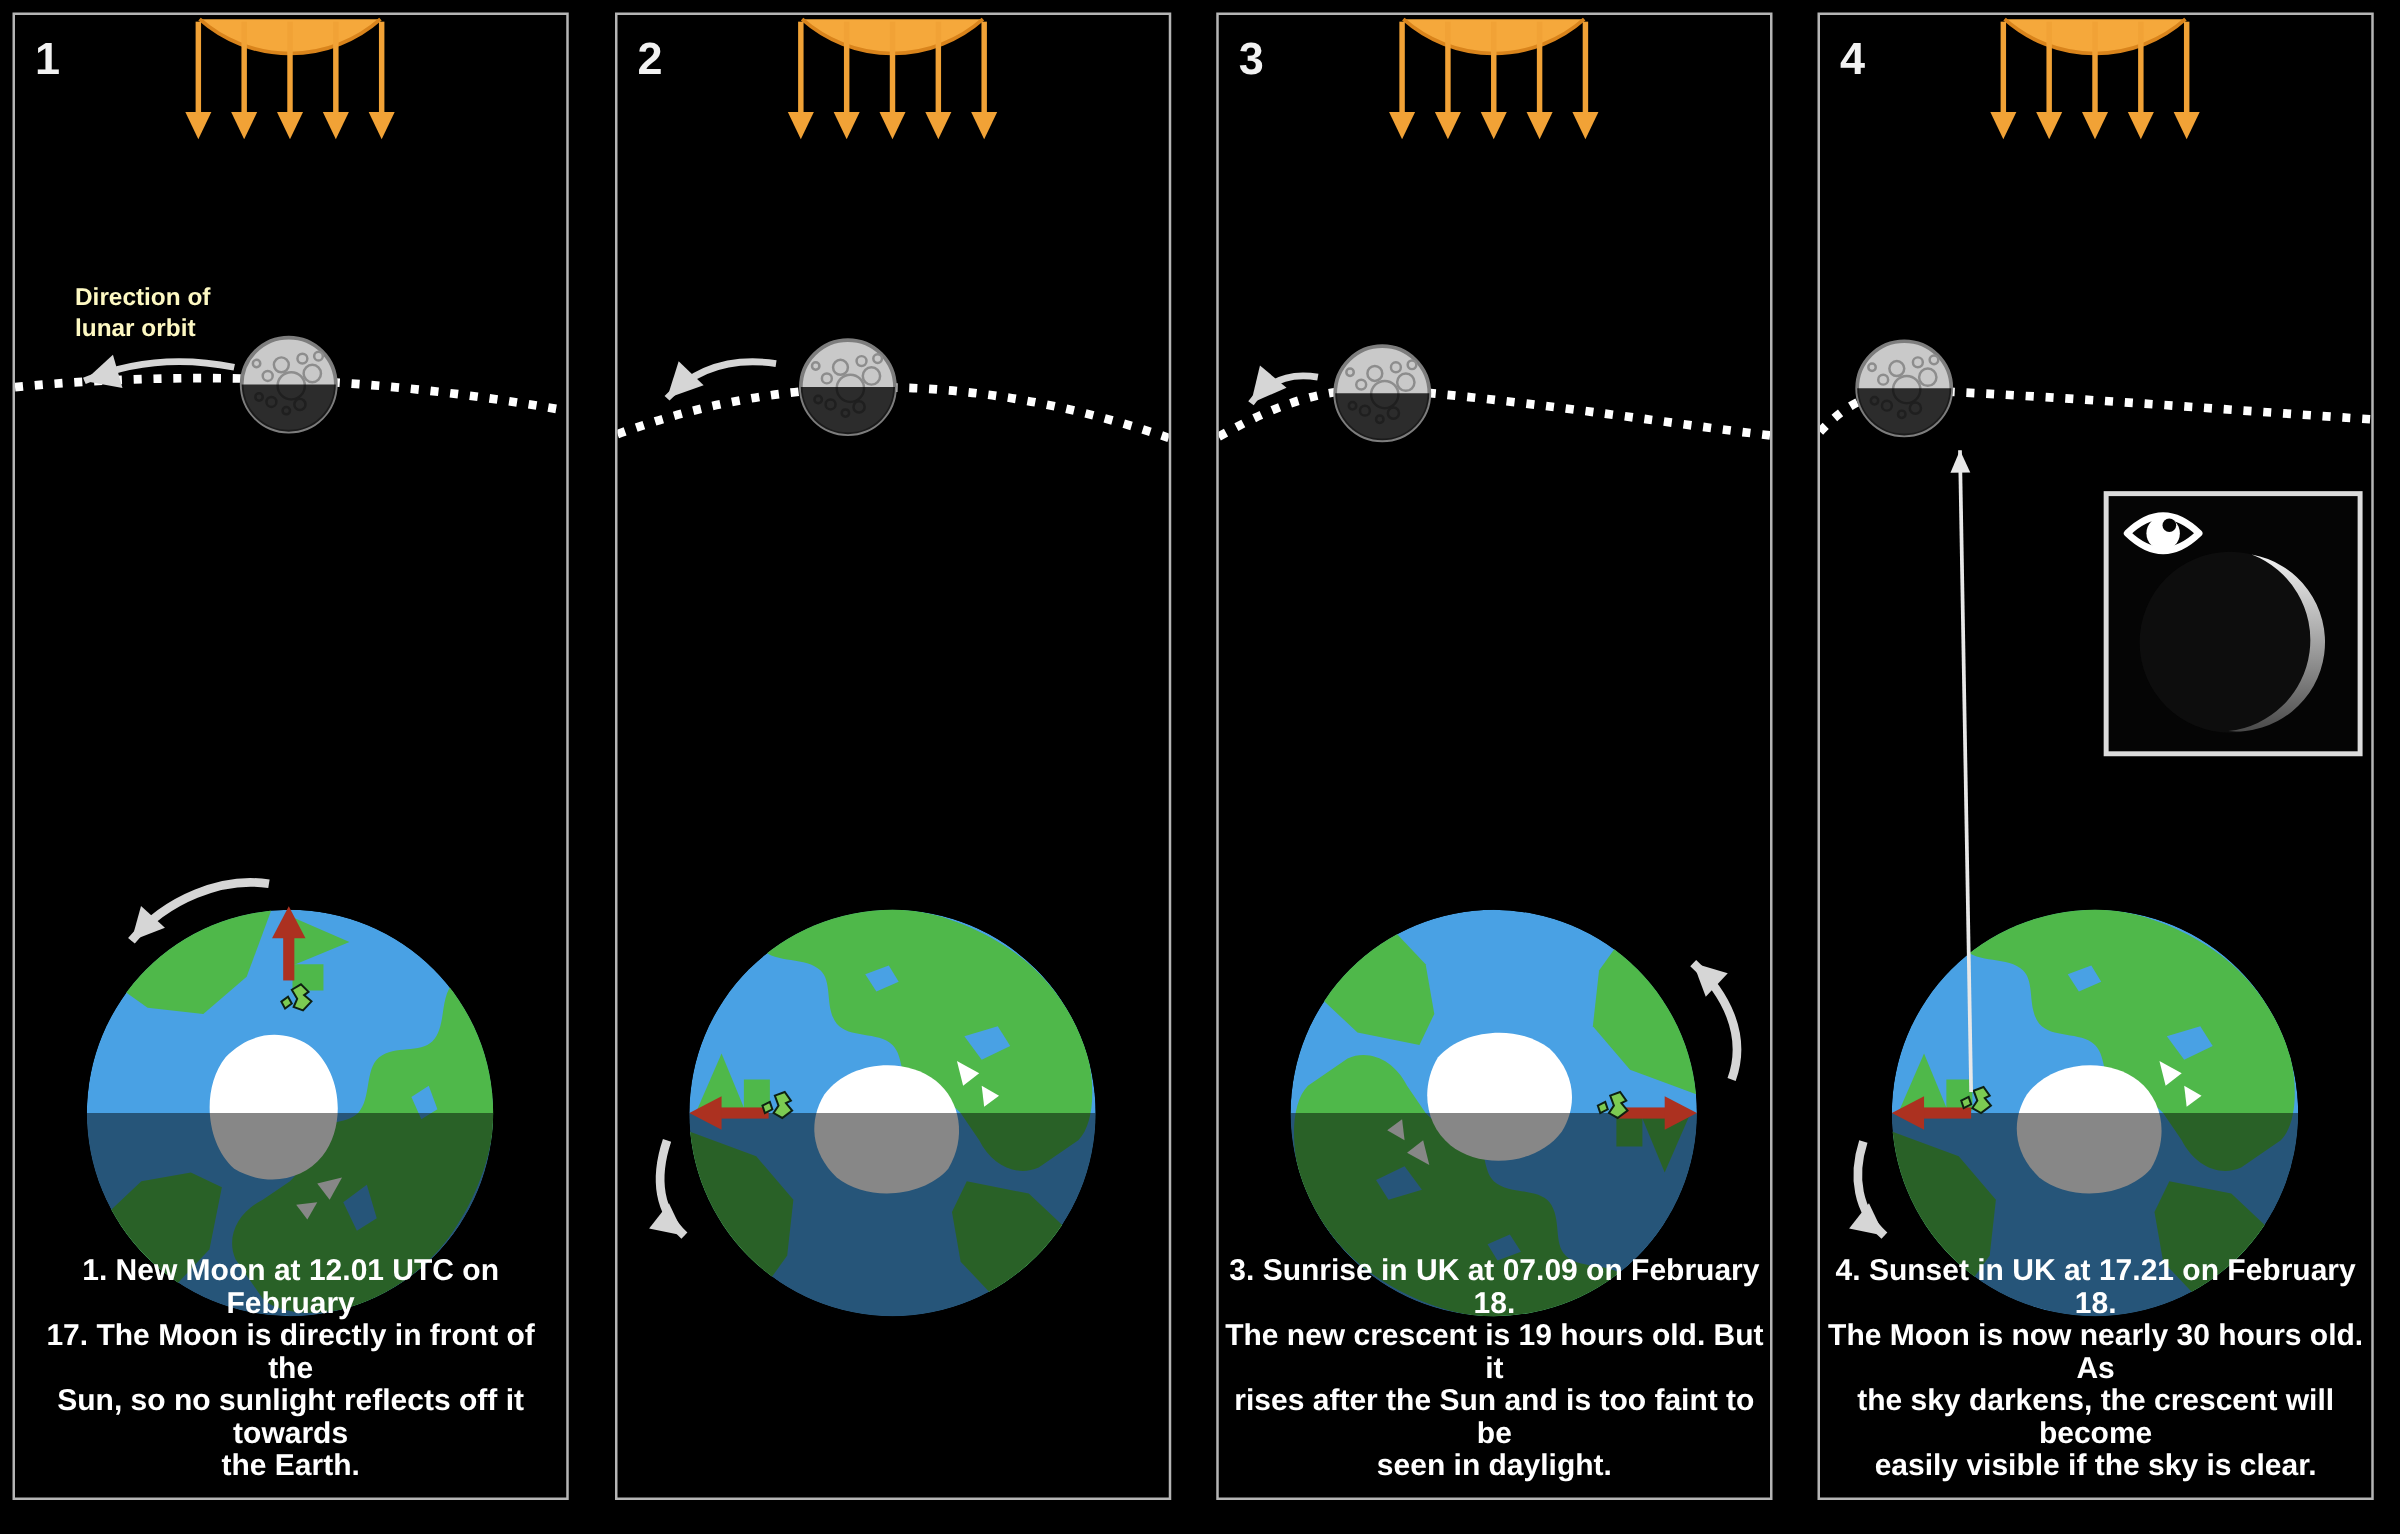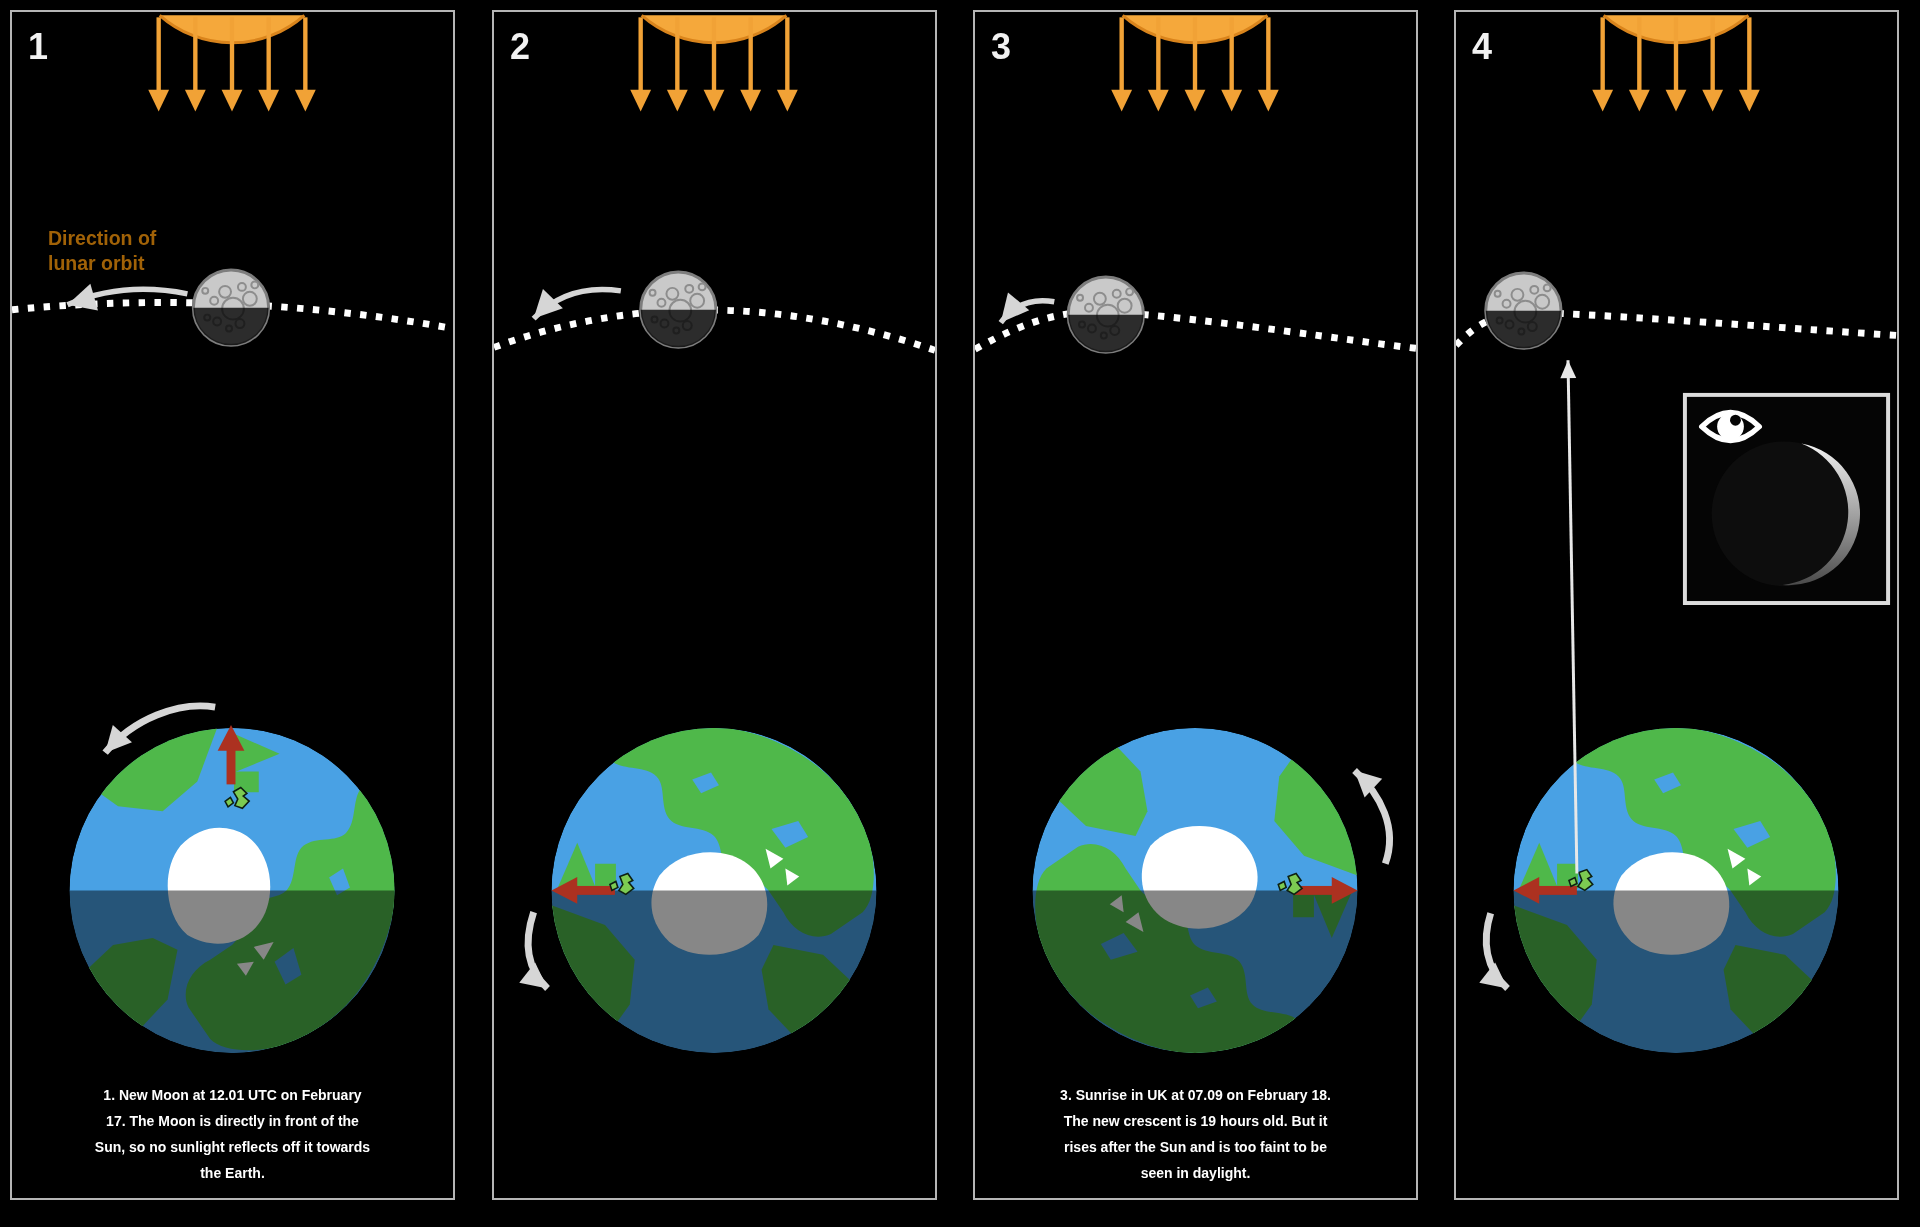--- a/index.html
+++ b/index.html
@@ -4,24 +4,24 @@
 <style>
   html,body{margin:0;padding:0;background:#000;}
   body{width:1920px;height:1227px;position:relative;overflow:hidden;
        font-family:"Liberation Sans",sans-serif;-webkit-font-smoothing:antialiased;}
   .panel{position:absolute;top:10px;width:445px;height:1190px;background:#000;
          border:2px solid #b5b5b5;box-sizing:border-box;}
   .panel-number{position:absolute;left:16px;top:14px;color:#f2f2f2;
                 font-size:36px;font-weight:600;letter-spacing:1px;}
   .scene-svg{position:absolute;left:0;top:0;width:100%;height:100%;display:block;}
   .caption{position:absolute;left:5px;right:5px;bottom:12px;color:#fff;
-           font-size:14px;font-weight:700;line-height:26px;text-align:center;
+           font-size:24px;font-weight:700;line-height:26px;text-align:center;
            white-space:pre-line;}
-  .float-label{position:absolute;color:#a16207;font-size:19.5px;font-weight:700;
-               line-height:25px;white-space:pre-line;}
+  .float-label{position:absolute;color:#fef9c3;font-size:19.5px;font-weight:700;
+               line-height:25px;white-space:pre-line;margin-left:12px;}
   .label-lunar{left:36px;top:214px;}
   .label-earthrot{left:50px;top:628px;}
 </style>
 </head>
 <body>
 
 <div id="stage"></div>
 
 <div class="panel" style="left: 10px;">
     <svg class="scene-svg" viewBox="0 0 445 1190">
@@ -370,13 +370,17 @@
         <circle cx="100" cy="120" r="73" fill="#0d0d0d"></circle>
         <path d="M 117.5,49.1 A 72 72 0 0 1 98.7,191.7 A 74 74 0 0 0 117.5,49.1 Z" fill="url(#gcres)"></path>
         <g transform="translate(14,10)">
          <path d="M 3,22 Q 32,-6 61,22 Q 32,50 3,22 Z" fill="none" stroke="#fff" stroke-width="5.5" stroke-linejoin="round"></path>
          <circle cx="32" cy="22" r="13.5" fill="#fff"></circle>
          <circle cx="37" cy="15.5" r="5.5" fill="#050505"></circle>
        </g>
       </g>
     </svg>
     <div class="panel-number">4</div>
+    <div class="caption">4. Sunset in UK at 17.21 on February 18.
+The Moon is now nearly 30 hours old. As
+the sky darkens, the crescent will become
+easily visible if the sky is clear.</div>
   </div>
 
 </body></html>

